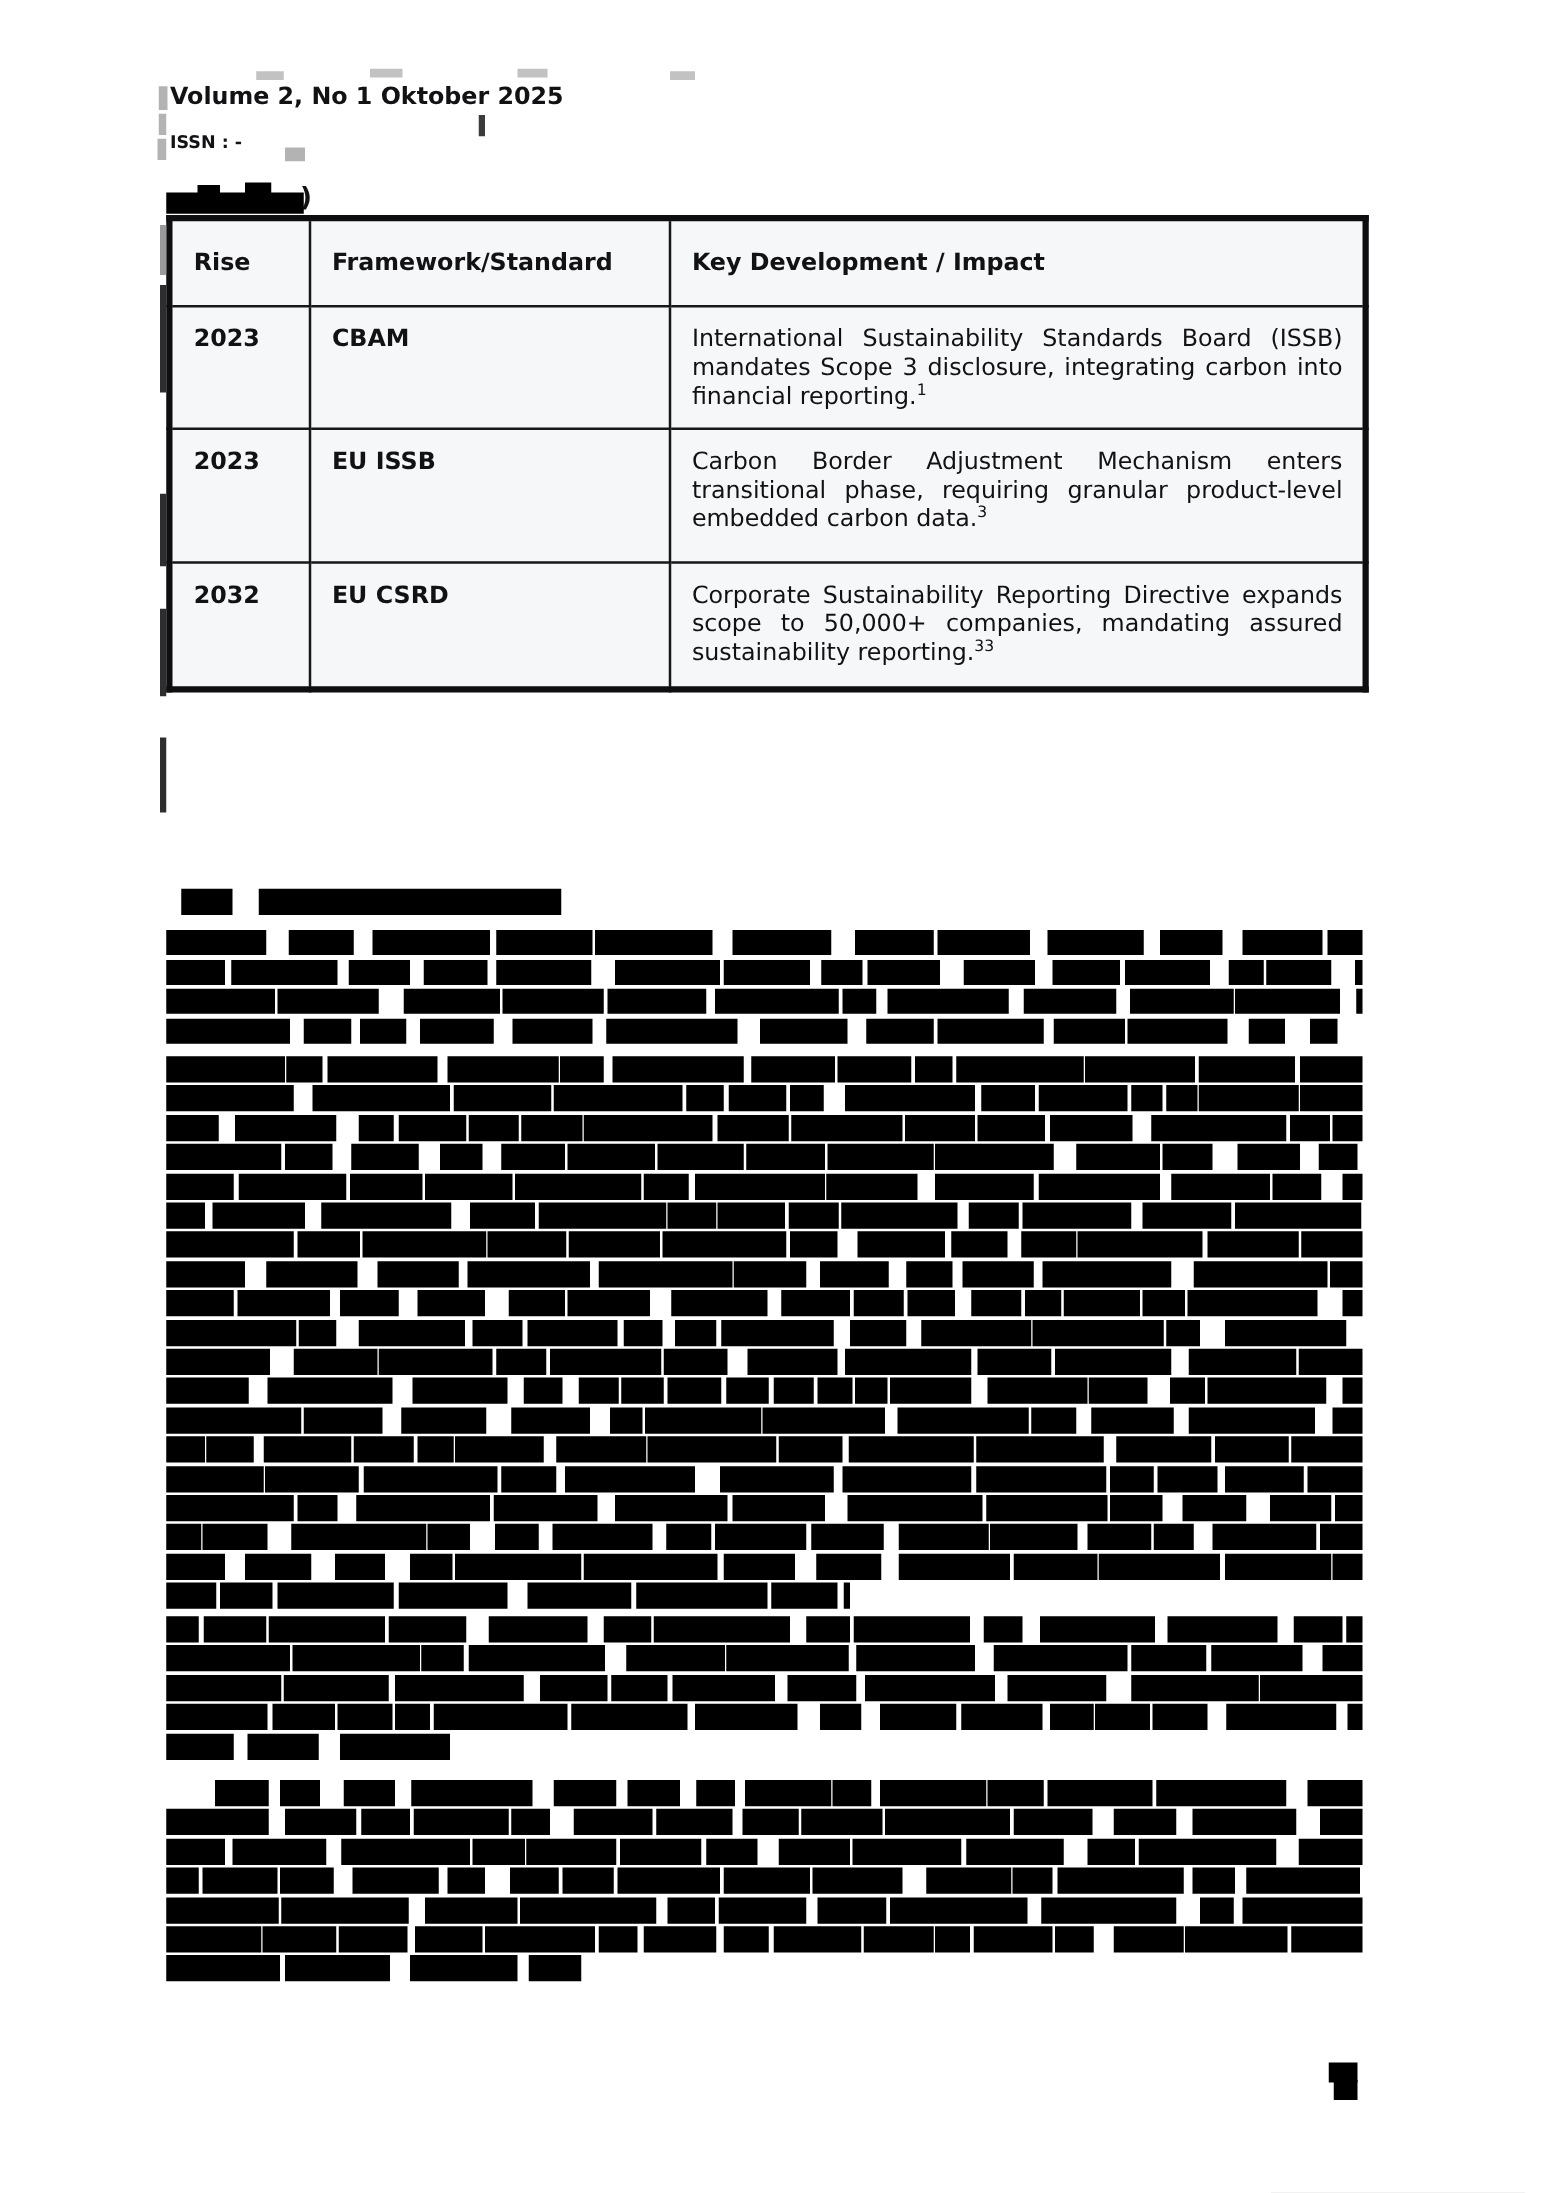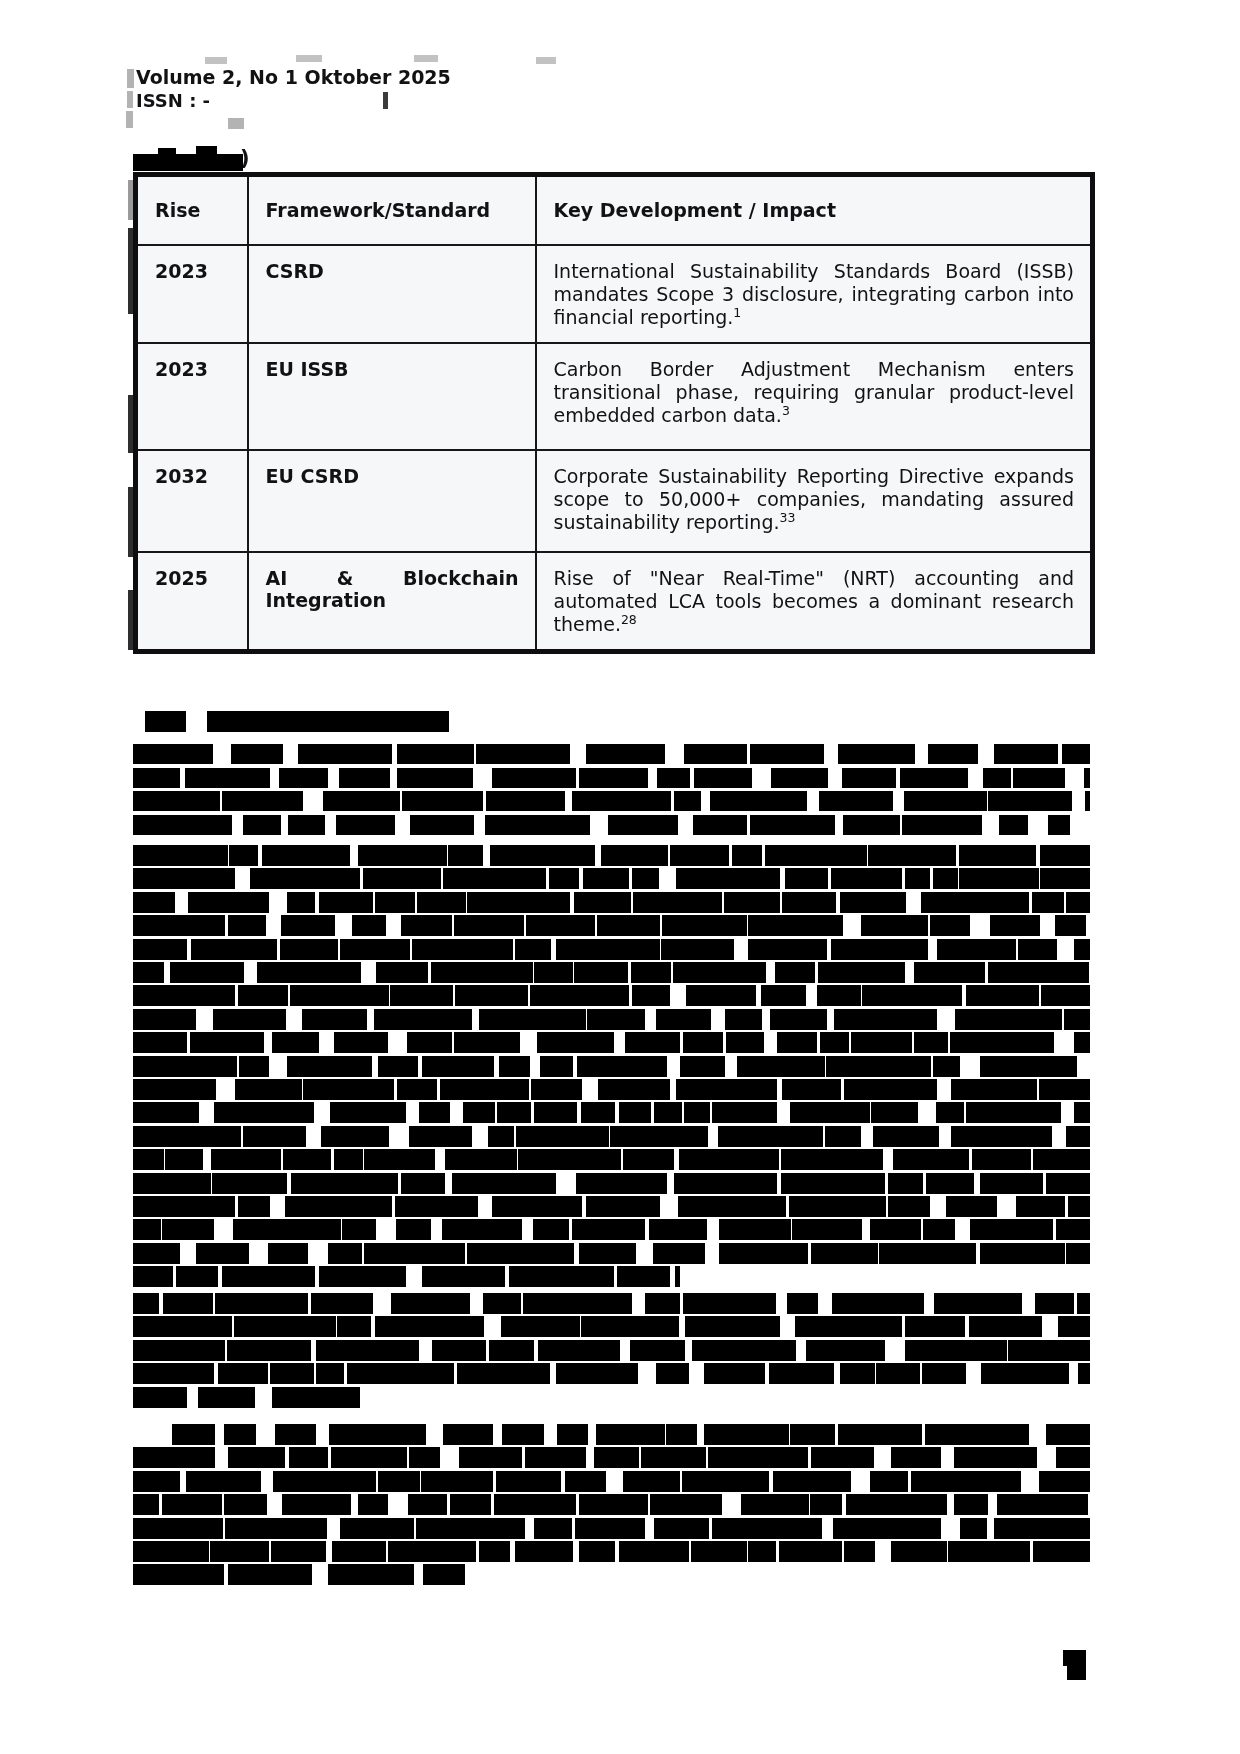--- a/index.html
+++ b/index.html
@@ -9,21 +9,21 @@
     background:#ffffff;
     font-family:"DejaVu Sans","Liberation Sans",sans-serif;
     color:#121215;
     overflow:hidden;
     margin:0 auto;
   }
   
   .hdr{position:absolute;left:136px;top:64px;line-height:1.12;}
   .hdr .t1{font-size:21px;font-weight:bold;white-space:nowrap;}
   .hdr .t2{font-size:19px;font-weight:bold;white-space:nowrap;margin-top:3px;}
-  .hdr .t3{font-size:18px;font-weight:bold;white-space:nowrap;margin-top:3px;}
+  .hdr .t3{font-size:14px;font-weight:bold;white-space:nowrap;margin-top:19px;}
   
   .caption-paren{position:absolute;left:240px;top:146px;font-size:21px;font-weight:bold;}
   table.doc{
     position:absolute;left:133px;top:172px;
     width:957px;table-layout:fixed;
     border-collapse:collapse;
     background:#f6f7f9;
     border:5px solid #0e0e10;
   }
   table.doc th, table.doc td{
@@ -66,37 +66,32 @@
     <thead>
       <tr style="height:70px">
         <th>Rise</th>
         <th>Framework/Standard</th>
         <th>Key Development / Impact</th>
       </tr>
     </thead>
     <tbody id="tbody">
         <tr style="height: 98px;">
           <td class="c-year">2023</td>
-          <td class="c-fw">CSRD</td>
+          <td class="c-fw">CBAM</td>
           <td class="c-impact"><span>International Sustainability Standards Board (ISSB) mandates Scope 3 disclosure, integrating carbon into financial reporting.</span><sup>1</sup></td>
         </tr>
         <tr style="height: 107px;">
           <td class="c-year">2023</td>
           <td class="c-fw">EU ISSB</td>
           <td class="c-impact"><span>Carbon Border Adjustment Mechanism enters transitional phase, requiring granular product-level embedded carbon data.</span><sup>3</sup></td>
         </tr>
         <tr style="height: 102px;">
           <td class="c-year">2032</td>
           <td class="c-fw">EU CSRD</td>
           <td class="c-impact"><span>Corporate Sustainability Reporting Directive expands scope to 50,000+ companies, mandating assured sustainability reporting.</span><sup>33</sup></td>
-        </tr>
-        <tr style="height: 100px;">
-          <td class="c-year">2025</td>
-          <td class="c-fw">AI &amp; Blockchain Integration</td>
-          <td class="c-impact"><span>Rise of "Near Real-Time" (NRT) accounting and automated LCA tools becomes a dominant research theme.</span><sup>28</sup></td>
         </tr>
       </tbody>
   </table>
 
   <div id="redactions">
       <div style="left: 133px; top: 154px; width: 110px; height: 17px;"></div>
       <div style="left: 158px; top: 148px; width: 18px; height: 7px;"></div>
       <div style="left: 196px; top: 146px; width: 21px; height: 9px;"></div>
       <div style="left: 145px; top: 711px; width: 41px; height: 21px;"></div>
       <div style="left: 207px; top: 711px; width: 242px; height: 21px;"></div>

